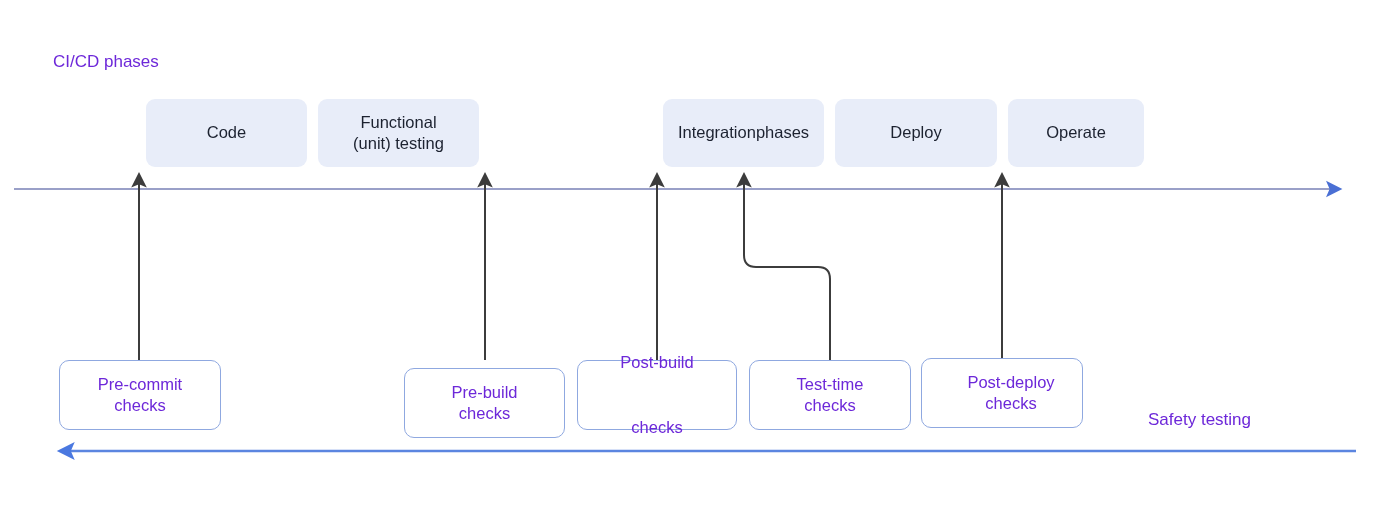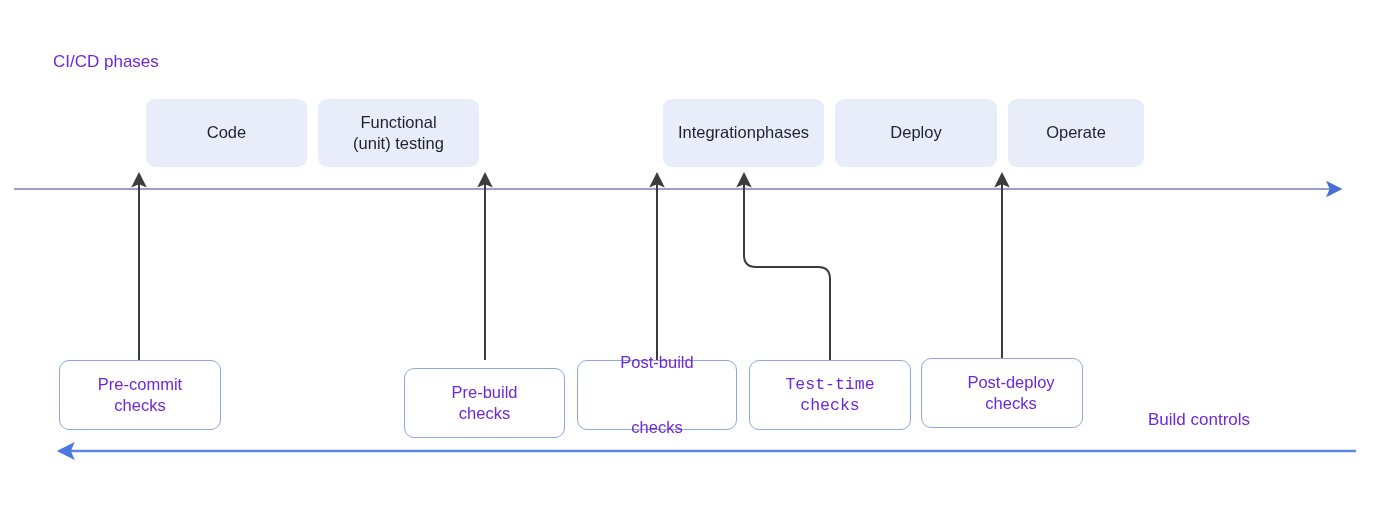--- a/index.html
+++ b/index.html
@@ -52,21 +52,21 @@
     padding:4px 6px;
   }
 </style>
 </head>
 <body>
 
 <div id="stage">
 
   <div class="axis-label" id="ci-cd-label">CI/CD phases</div>
 
-  <div class="axis-label" id="safety-label">Build controls</div>
+  <div class="axis-label" id="safety-label">Safety testing</div>
 
   <div class="phase-box" style="left:146px;top:99px;width:161px;height:68px;">
     <span>Code</span>
   </div>
 
   <div class="phase-box" style="left:318px;top:99px;width:161px;height:68px;flex-direction:column;">
     <span>Functional</span>
     <span>(unit) testing</span>
   </div>
 
@@ -93,21 +93,21 @@
   <div class="control-box" style="left:404px;top:368px;width:161px;height:70px;flex-direction:column;">
     <span>Pre-build</span>
     <span>checks</span>
   </div>
 
   <div class="control-box" style="left:577px;top:360px;width:160px;height:70px;flex-direction:column;gap:44px;">
     <span>Post-build</span>
     <span>checks</span>
   </div>
 
-  <div class="control-box" style="left:749px;top:360px;width:162px;height:70px;flex-direction:column;font-family:Liberation Mono, monospace;">
+  <div class="control-box" style="left:749px;top:360px;width:162px;height:70px;flex-direction:column;">
     <span>Test-time</span>
     <span>checks</span>
   </div>
 
   <div class="control-box" style="left:921px;top:358px;width:162px;height:70px;flex-direction:column;padding-left:24px;">
     <span>Post-deploy</span>
     <span>checks</span>
   </div>
 
   <svg class="svg-layer" viewBox="0 0 1400 518">

